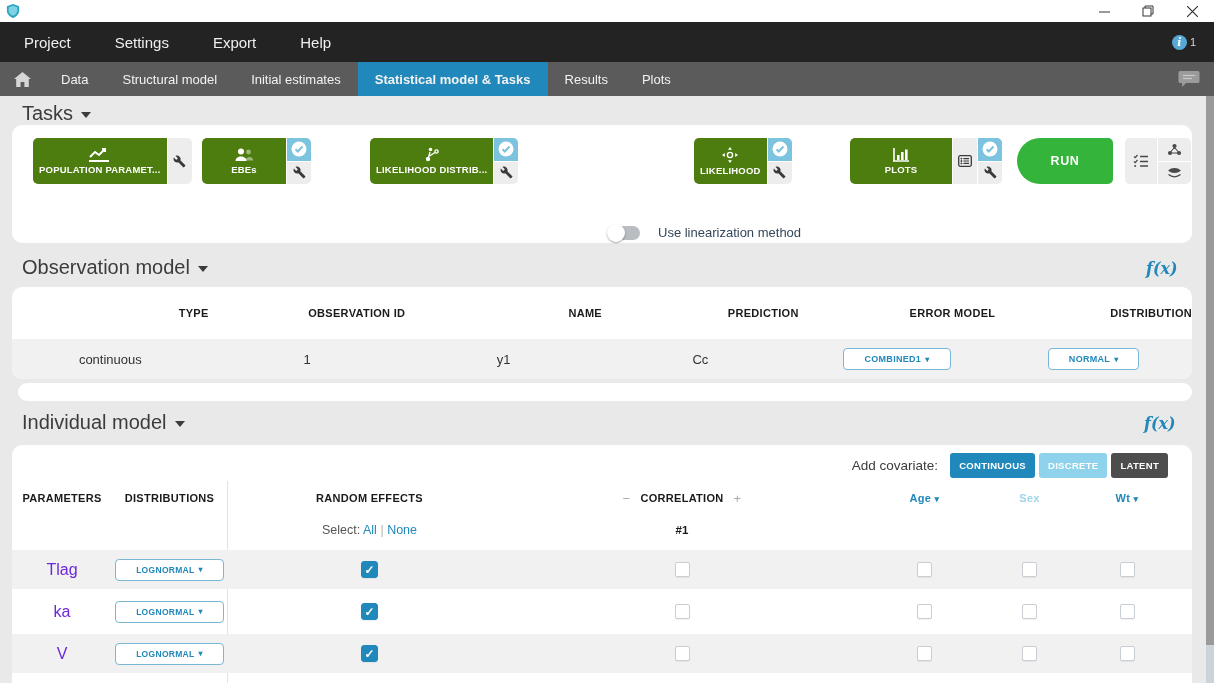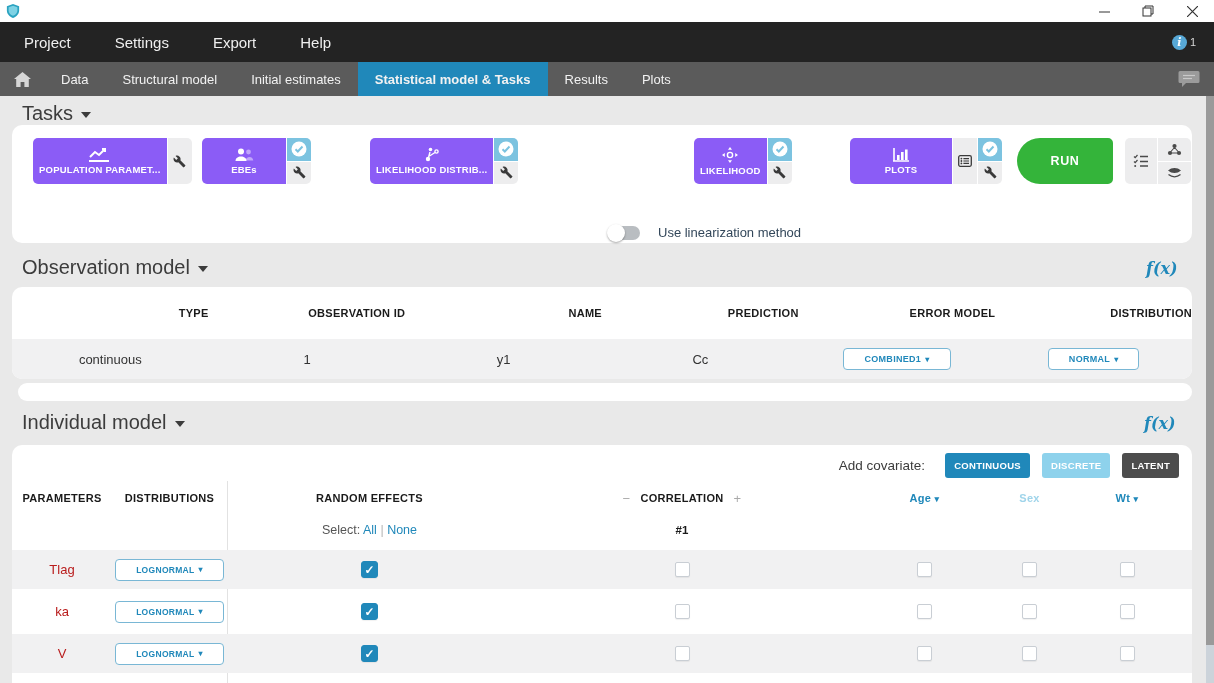--- a/index.html
+++ b/index.html
@@ -33,21 +33,21 @@
   .caret-down { width:0; height:0; border-left:5px solid transparent; border-right:5px solid transparent; border-top:6px solid #3c3c3c; margin-top:3px; }
   .card { position:absolute; background:#ffffff; border-radius:10px; }
 
   .fx { position:absolute; color:#2088ba; font-family:"DejaVu Serif",serif; font-style:italic; font-weight:bold; font-size:16px; cursor:default; }
 
   
   .h-tasks { top:6px; left:22px; }
   .card-tasks { top:29px; left:12px; width:1180px; height:118px; }
   .task-row { position:relative; width:100%; height:100%; }
   .task { position:absolute; top:13px; height:46px; display:flex; border-radius:5px; overflow:hidden; }
-  .task-main { background:#8b5cf6; color:#fff; display:flex; flex-direction:column; align-items:center; justify-content:center; gap:2px; padding:0 6px; }
+  .task-main { background:#4d7c0f; color:#fff; display:flex; flex-direction:column; align-items:center; justify-content:center; gap:2px; padding:0 6px; }
   .task-label { font-size:9.5px; font-weight:bold; letter-spacing:.2px; white-space:nowrap; }
   .task-icon svg { display:block; }
   .task-side { width:24px; display:flex; flex-direction:column; margin-left:1px; gap:1px; }
   .side-check { flex:1; background:#7cc3e0; display:flex; align-items:center; justify-content:center; }
   .side-wrench { flex:1; background:#ededee; display:flex; align-items:center; justify-content:center; }
   .wrench-only { width:24px; background:#ededee; display:flex; align-items:center; justify-content:center; margin-left:1px; }
   .list-seg { width:24px; background:#ededee; display:flex; align-items:center; justify-content:center; margin-left:1px; }
   .t1{left:21px;} .t2{left:190px;} .t3{left:358px;} .t4{left:528px;} .t5{left:682px;} .t6{left:838px;}
   .run-btn { position:absolute; left:1005px; top:13px; width:96px; height:46px; background:#34b43a; border:none; border-radius:23px 5px 5px 23px; color:#fff; font-weight:bold; font-size:12.5px; letter-spacing:.6px; font-family:"Liberation Sans",sans-serif; cursor:pointer; }
   .task-toolbar { position:absolute; left:1113px; top:13px; width:66px; height:46px; display:flex; gap:1px; border-radius:5px; overflow:hidden; }
@@ -71,21 +71,21 @@
   .strip { position:absolute; top:287px; left:18px; width:1174px; height:18px; background:#fff; border-radius:9px; }
 
   
   .pill { background:#fff; border:1px solid #79b7d5; border-radius:4px; color:#2088ba; font-weight:bold; font-size:8.5px; letter-spacing:.3px; padding:5px 20px; font-family:"Liberation Sans",sans-serif; cursor:pointer; display:inline-flex; align-items:center; gap:4px; }
   .pill::after { content:"▾"; font-size:8px; color:#2088ba; }
 
   
   .h-ind { top:315px; left:22px; }
   .fx-ind { top:318px; left:1144px; }
   .card-ind { top:349px; left:12px; width:1180px; height:238px; border-radius:10px 10px 0 0; overflow:hidden; }
-  .cov-row { position:absolute; top:8px; left:15px; width:1180px; display:flex; align-items:center; justify-content:flex-end; padding-right:28px; gap:12px; }
+  .cov-row { position:absolute; top:8px; left:4px; width:1180px; display:flex; align-items:center; justify-content:flex-end; padding-right:28px; gap:4px; }
   .cov-label { font-size:13.5px; color:#3c3c3c; margin-right:8px; }
   .cov-btn { border:none; border-radius:3px; color:#fff; font-weight:bold; font-size:9.5px; letter-spacing:.3px; padding:7px 9px; font-family:"Liberation Sans",sans-serif; cursor:pointer; }
   .cov-continuous { background:#2088ba; }
   .cov-discrete { background:#8ed2ec; }
   .cov-latent { background:#4d4d4d; }
 
   .igrid { display:grid; grid-template-columns:100px 115px 285px 340px 145px 65px 130px; align-items:center; }
   .ihead { position:absolute; top:40px; left:0; width:1180px; height:26px; }
   .ihead .hcell { text-align:center; font-size:11px; font-weight:bold; color:#1a1a1a; letter-spacing:.3px; }
   .corr-head { display:flex; align-items:center; justify-content:center; gap:10px; }
@@ -96,21 +96,21 @@
   .cov-head .dd { font-size:9px; }
   .isub { position:absolute; top:72px; left:0; width:1180px; height:26px; }
   .select-line { text-align:center; font-size:12.5px; color:#555; }
   .select-link { color:#2088ba; cursor:pointer; }
   .select-sep { color:#b5b5b5; }
   .corr-group { text-align:center; font-size:11.5px; font-weight:bold; color:#1a1a1a; }
   .vdivider { position:absolute; left:215px; top:36px; bottom:0; width:1px; background:#e2e2e2; }
   .irow { position:absolute; left:0; width:1180px; height:39px; }
   .irow.stripe { background:#f1f1f2; }
   .r1{ top:105px; } .r2{ top:147px; } .r3{ top:189px; }
-  .param-cell { text-align:center; font-size:13px; color:#b91c1c; }
+  .param-cell { text-align:center; font-size:16px; color:#6d28d9; }
   .cell-center { display:flex; justify-content:center; }
 
   
   .cb { width:15px; height:15px; background:#fff; border:1px solid #c9ced4; border-radius:2px; box-shadow:0 1px 1px rgba(0,0,0,.06); display:inline-block; cursor:pointer; }
   .cb.checked { width:17px; height:17px; background:#2088ba; border:1px solid #2088ba; border-radius:3px; position:relative; }
   .cb.checked::after { content:"✓"; position:absolute; left:0; top:0; width:100%; height:100%; display:flex; align-items:center; justify-content:center; color:#fff; font-size:12px; font-weight:bold; }
 
   
   .scrollbar { position:absolute; right:0; top:0; width:8px; height:587px; }
   .scroll-thumb { position:absolute; top:0; left:0; width:8px; height:549px; background:#9a9a9a; }

